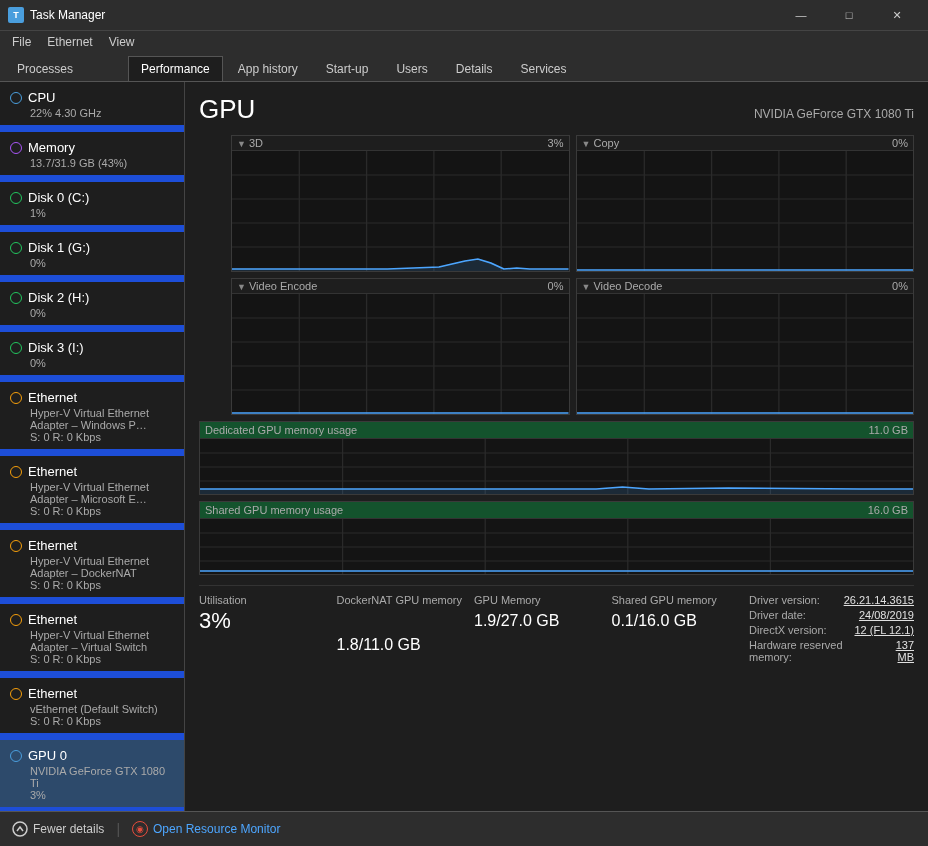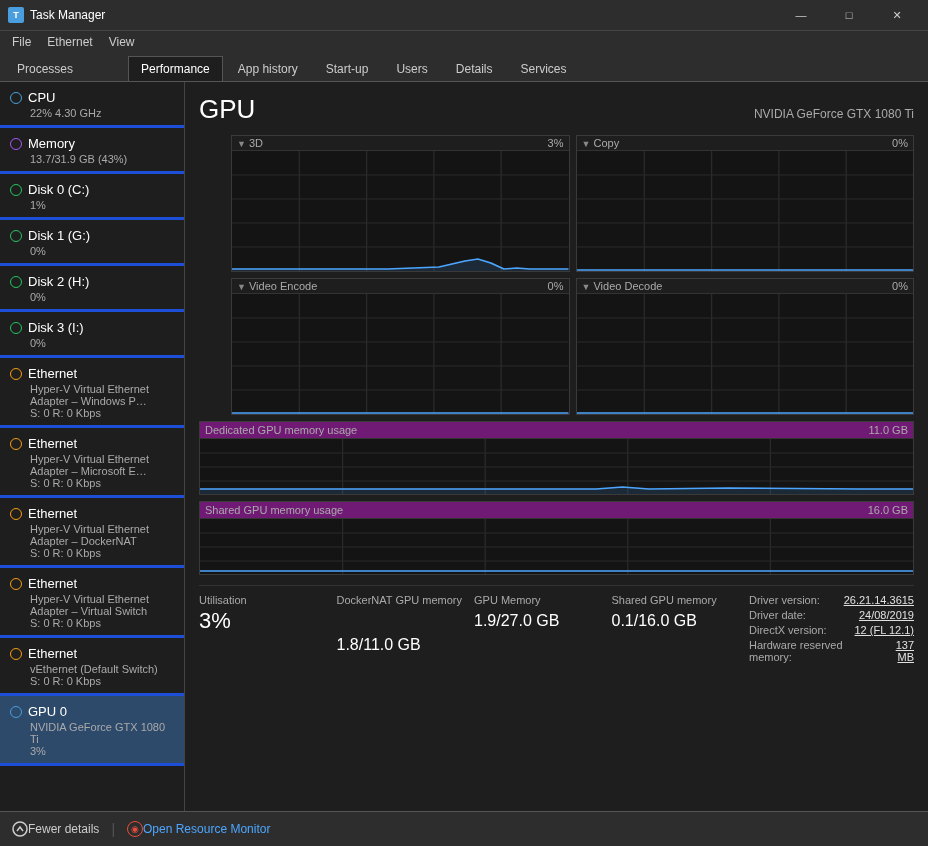--- a/index.html
+++ b/index.html
@@ -100,21 +100,21 @@
 
     
     .sidebar {
       width: 185px;
       border-right: 1px solid #444;
       overflow-y: auto;
       background: #1e1e1e;
     }
     .sidebar-item {
       padding: 8px 10px 6px 10px;
-      border-bottom: 3px solid #1d4ed8;
+      border-bottom: 7px solid #1d4ed8;
       cursor: pointer;
       position: relative;
     }
     .sidebar-item.active { background: #2d4a6b; }
     .sidebar-item-title {
       display: flex;
       align-items: center;
       gap: 6px;
       font-size: 13px;
       color: #fff;
@@ -204,21 +204,21 @@
       border: 1px solid #3a3a3a;
       background: #141414;
       margin-bottom: 6px;
     }
     .memory-bar-header {
       display: flex;
       justify-content: space-between;
       padding: 2px 5px;
       font-size: 11px;
       color: #aaa;
-      background: #701a75;
+      background: #14532d;
       border-bottom: 1px solid #333;
     }
 
     
     .stats-row {
       display: flex;
       gap: 0;
       margin-top: 10px;
       border-top: 1px solid #333;
       padding-top: 8px;
@@ -256,20 +256,21 @@
       background: #2d2d2d;
       border-top: 1px solid #555;
       display: flex;
       align-items: center;
       padding: 0 12px;
       gap: 12px;
     }
     .bottombar-btn {
       display: flex;
       align-items: center;
+      gap: 5px;
       color: #ccc;
       font-size: 12px;
       cursor: pointer;
     }
     .bottombar-sep {
       color: #555;
       font-size: 14px;
     }
     .monitor-link {
       color: #4da6ff;

